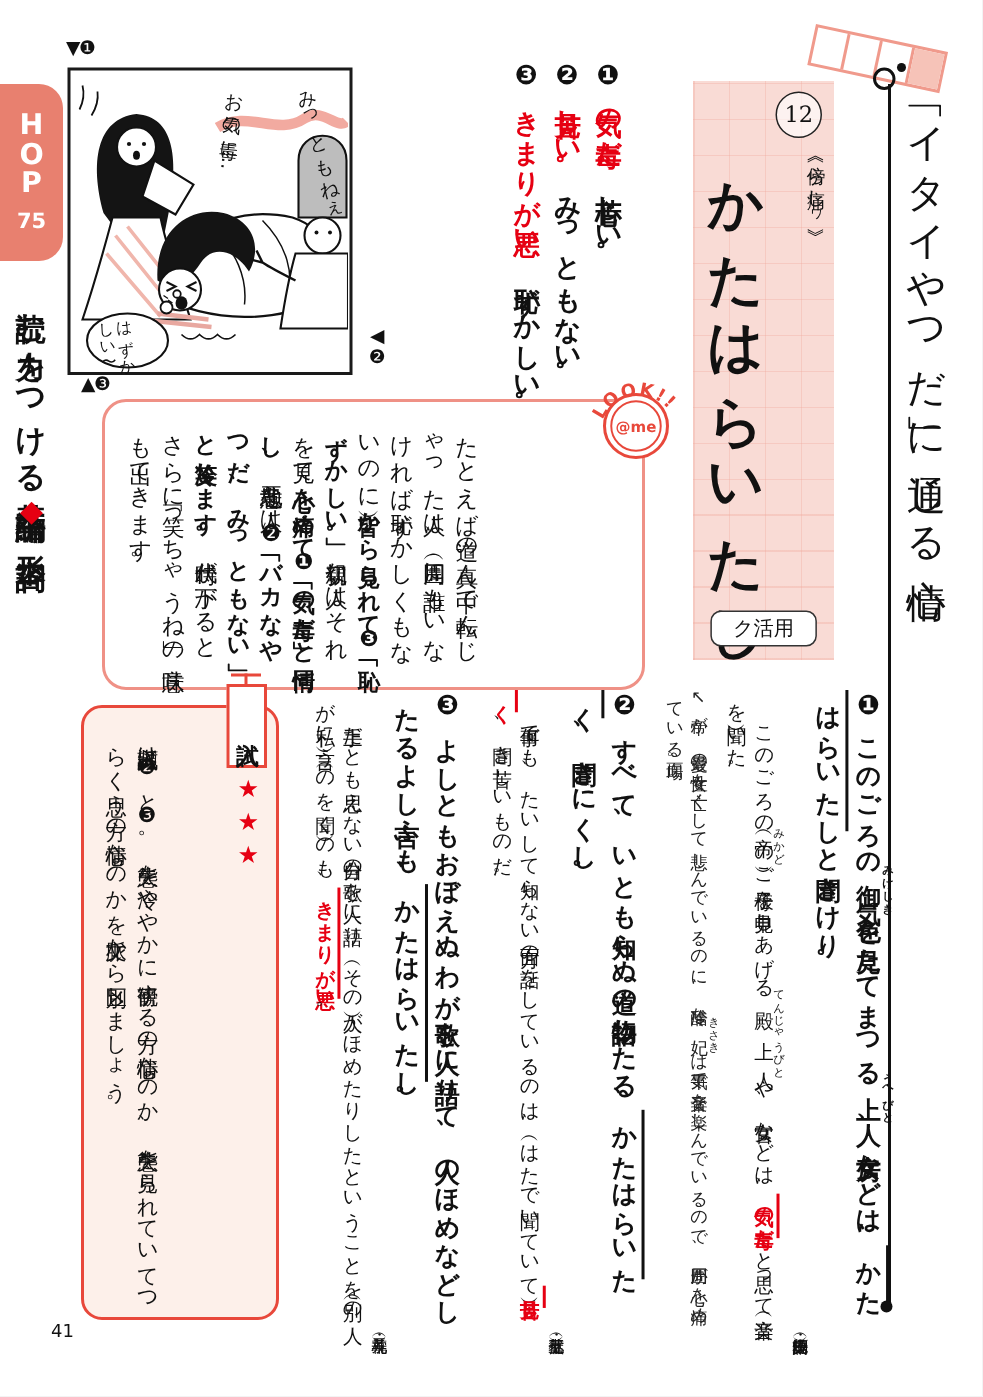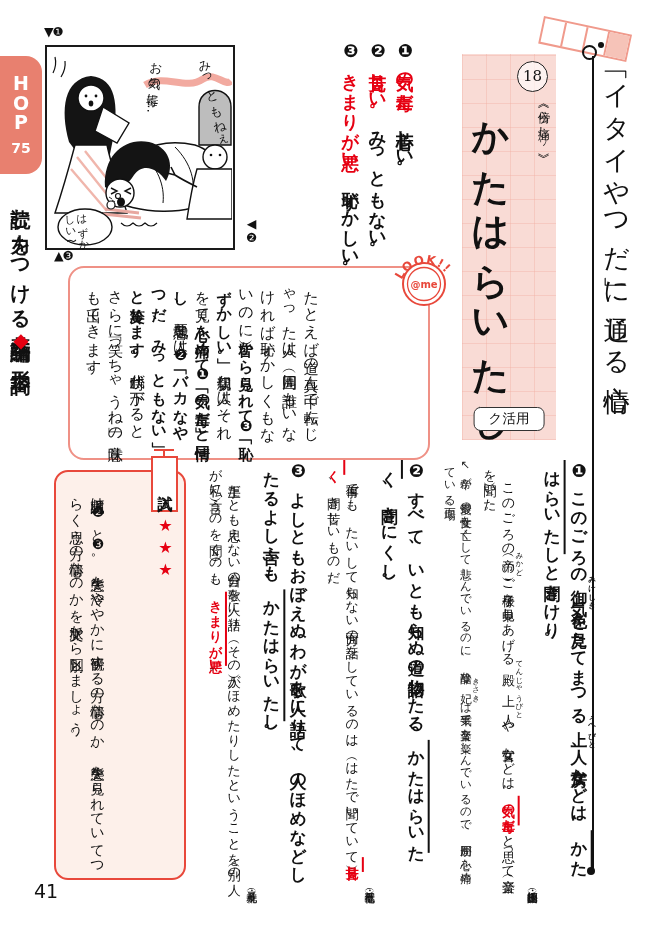--- a/index.html
+++ b/index.html
@@ -14,21 +14,21 @@
   .rkw{color:#e60012;font-weight:700;text-decoration:underline;text-decoration-thickness:1.5px;text-underline-offset:2px;}
   ruby rt{font-size:7.5px;letter-spacing:0;}
 
   
   .hop-tab{position:absolute;left:0;top:56px;width:42px;height:118px;background:#e8806f;
            border-radius:0 16px 16px 0;color:#fff;display:flex;flex-direction:column;
            align-items:center;justify-content:center;font-weight:700;}
   .hop-word{font-size:19px;line-height:1.02;letter-spacing:0;text-align:center;white-space:pre-line;}
   .hop-num{font-size:14px;margin-top:7px;}
   .side-strip{position:absolute;left:8px;top:192px;font-size:20px;font-weight:600;letter-spacing:2px;}
-  .page-num{position:absolute;left:34px;top:880px;font-size:19px;}
+  .page-num{position:absolute;left:34px;top:880px;font-size:12px;}
 
   
   .manga{position:absolute;left:45px;top:45px;width:190px;height:205px;border:2.5px solid #1a1a1a;
          box-sizing:border-box;background:#fff;}
   .marker{position:absolute;font-size:12.5px;letter-spacing:-1px;}
   .speech{position:absolute;font-size:12.5px;line-height:1.15;letter-spacing:1px;}
 
   
   .defs{position:absolute;left:337px;top:40px;height:258px;writing-mode:vertical-rl;
         font-size:17.5px;font-weight:700;line-height:1.5;}
@@ -154,21 +154,21 @@
     <div class="speech v" style="left:18px;top:160px;font-size:10.5px;transform:rotate(-5deg);height:44px;">はずかしい〜</div>
   </div>
 
   <div class="defs">
     <div class="def"><span class="num">❶</span><span class="rd">気の毒だ。</span><span>心苦しい。</span></div>
     <div class="def"><span class="num">❷</span><span class="rd">見苦しい。</span><span>みっともない。</span></div>
     <div class="def"><span class="num">❸</span><span class="rd">きまりが悪い。</span><span>恥ずかしい。</span></div>
   </div>
 
   <div class="hw-box">
-    <div class="entry-no serif">18</div>
+    <div class="entry-no serif">12</div>
     <div class="old-form serif"><span>《傍ら痛</span><span>し</span><span class="kana-mark">ワ</span><span>》</span></div>
     <div class="headword serif">かたはらいたし</div>
     <div class="conj">ク活用</div>
   </div>
 
   <div class="film">
       <div class="cell"></div>
       <div class="cell"></div>
       <div class="cell"></div>
       <div class="cell"></div>

